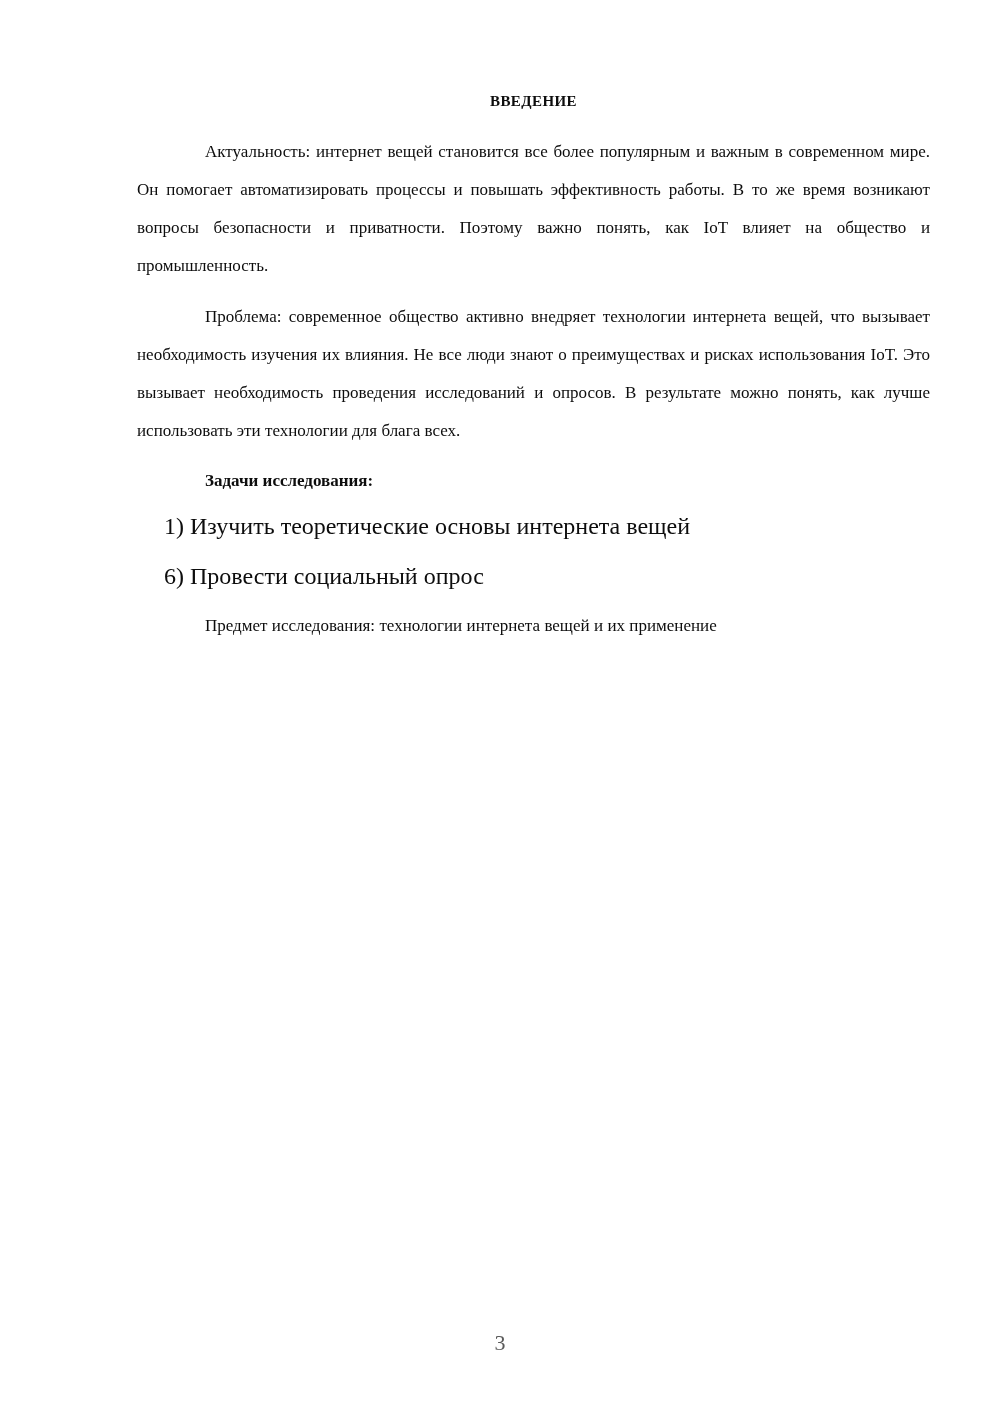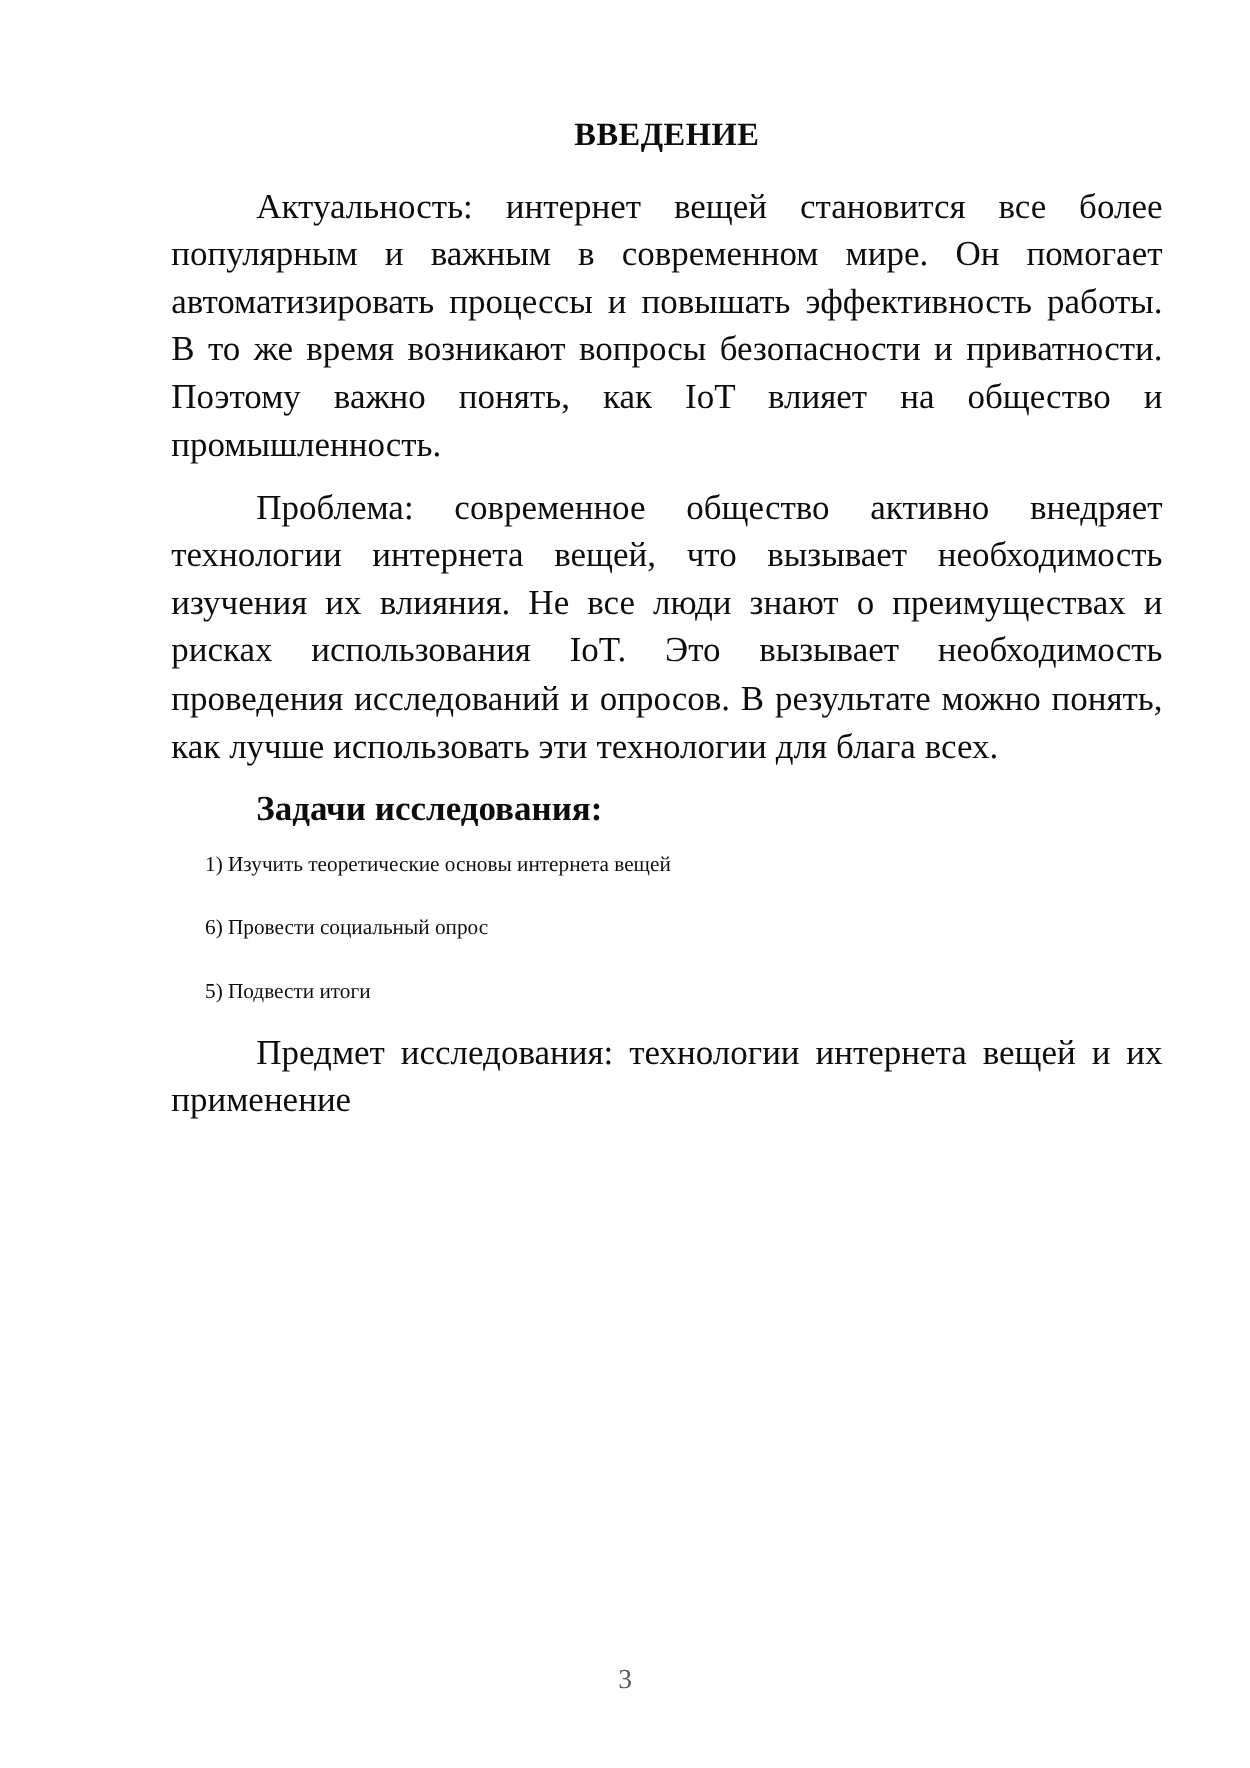--- a/index.html
+++ b/index.html
@@ -21,43 +21,43 @@
     box-sizing: border-box;
     overflow: hidden;
   }
   .content {
     position: absolute;
     left: 137px;
     top: 92px;
     width: 793px;
   }
   .doc-heading {
-    font-size: 26px;
+    font-size: 15px;
     font-weight: bold;
     text-align: center;
     letter-spacing: 0.4px;
     margin: 0 0 22px 0;
     line-height: 1.25;
   }
   .para {
-    font-size: 28px;
+    font-size: 17px;
     line-height: 38.2px;
     text-align: justify;
     text-justify: inter-word;
     text-indent: 68px;
     margin: 0 0 12px 0;
     hyphens: none;
     word-spacing: 0.1px;
   }
   .para.tight {
     margin-bottom: 6px;
     font-weight: bold;
   }
   .list-item {
-    font-size: 17px;
+    font-size: 24px;
     line-height: 38.2px;
     text-align: justify;
     text-justify: inter-word;
     text-indent: 27px;
     margin: 0 0 12px 0;
     font-family: Liberation Serif, serif;
   }
   .page-number {
     position: absolute;
     left: 0;
@@ -84,21 +84,20 @@
 
 
     <p class="para tight">Задачи исследования:</p>
 
     <p class="list-item">1) Изучить теоретические основы интернета вещей</p>
 
 
 
     <p class="list-item">6) Провести социальный опрос</p>
 
-    <p class="list-item">5) Подвести итоги</p>
 
 
     <p class="para">Предмет исследования: технологии интернета вещей и их применение</p>
 
 
 
   </div>
 
   <div class="page-number">3</div>
 

